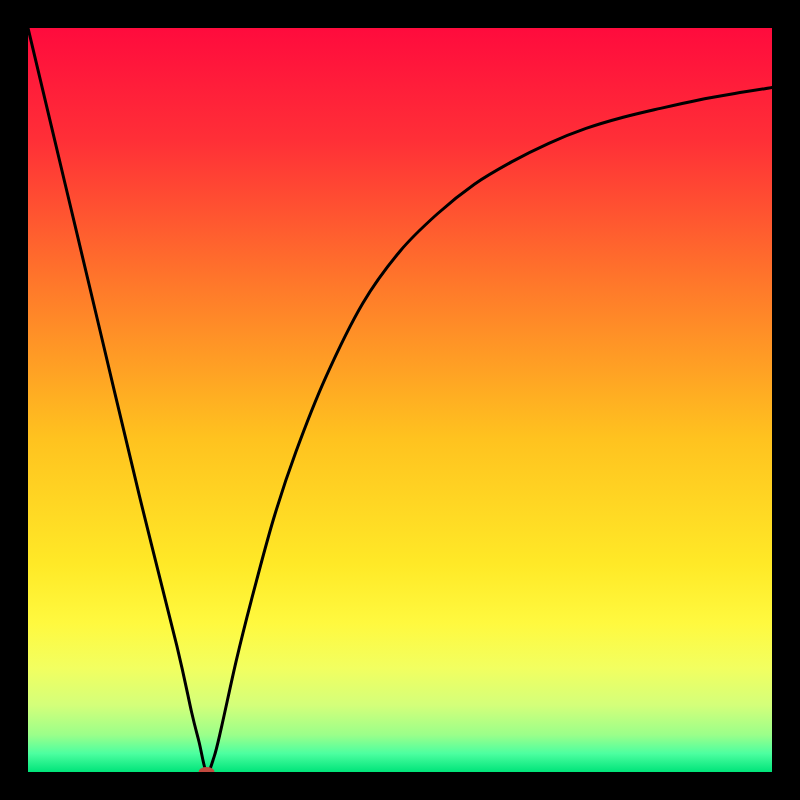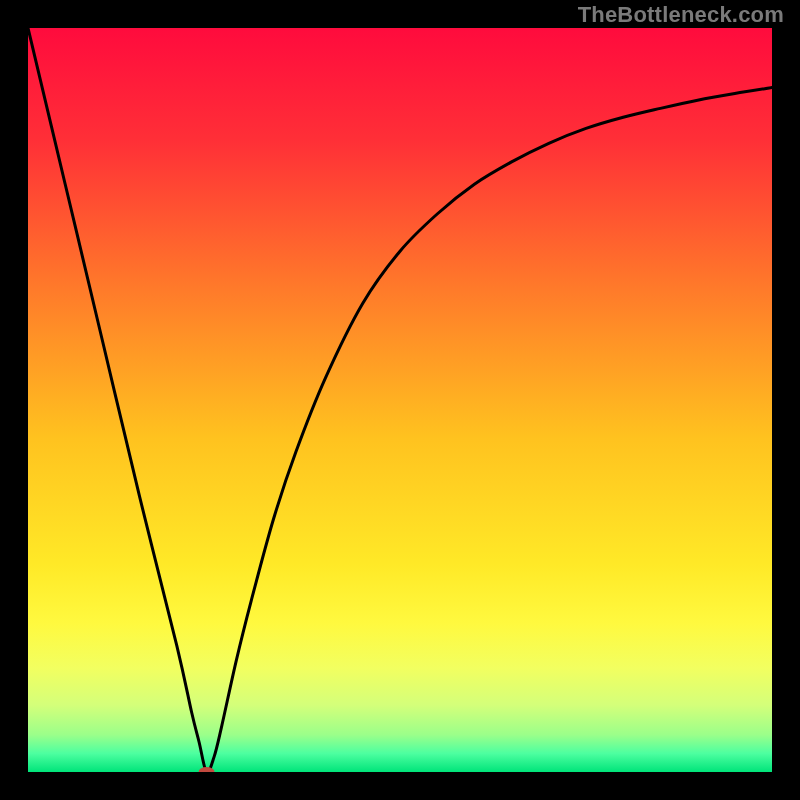--- a/index.html
+++ b/index.html
@@ -33,21 +33,20 @@
     top: 28px;
     width: 744px;
     height: 744px;
     display: block;
   }
 </style>
 </head>
 <body>
 
 <div class="frame">
-  <div class="attribution">TheBottleneck.com</div>
 
   <svg class="plot" viewBox="0 0 744 744" preserveAspectRatio="none">
     <defs>
       <linearGradient id="bg-grad" x1="0" y1="0" x2="0" y2="1">
           <stop offset="0%" stop-color="#ff0b3d"></stop>
           <stop offset="15%" stop-color="#ff2f37"></stop>
           <stop offset="35%" stop-color="#ff7a2a"></stop>
           <stop offset="55.00000000000001%" stop-color="#ffc21f"></stop>
           <stop offset="72%" stop-color="#ffe927"></stop>
           <stop offset="80%" stop-color="#fff93f"></stop>

